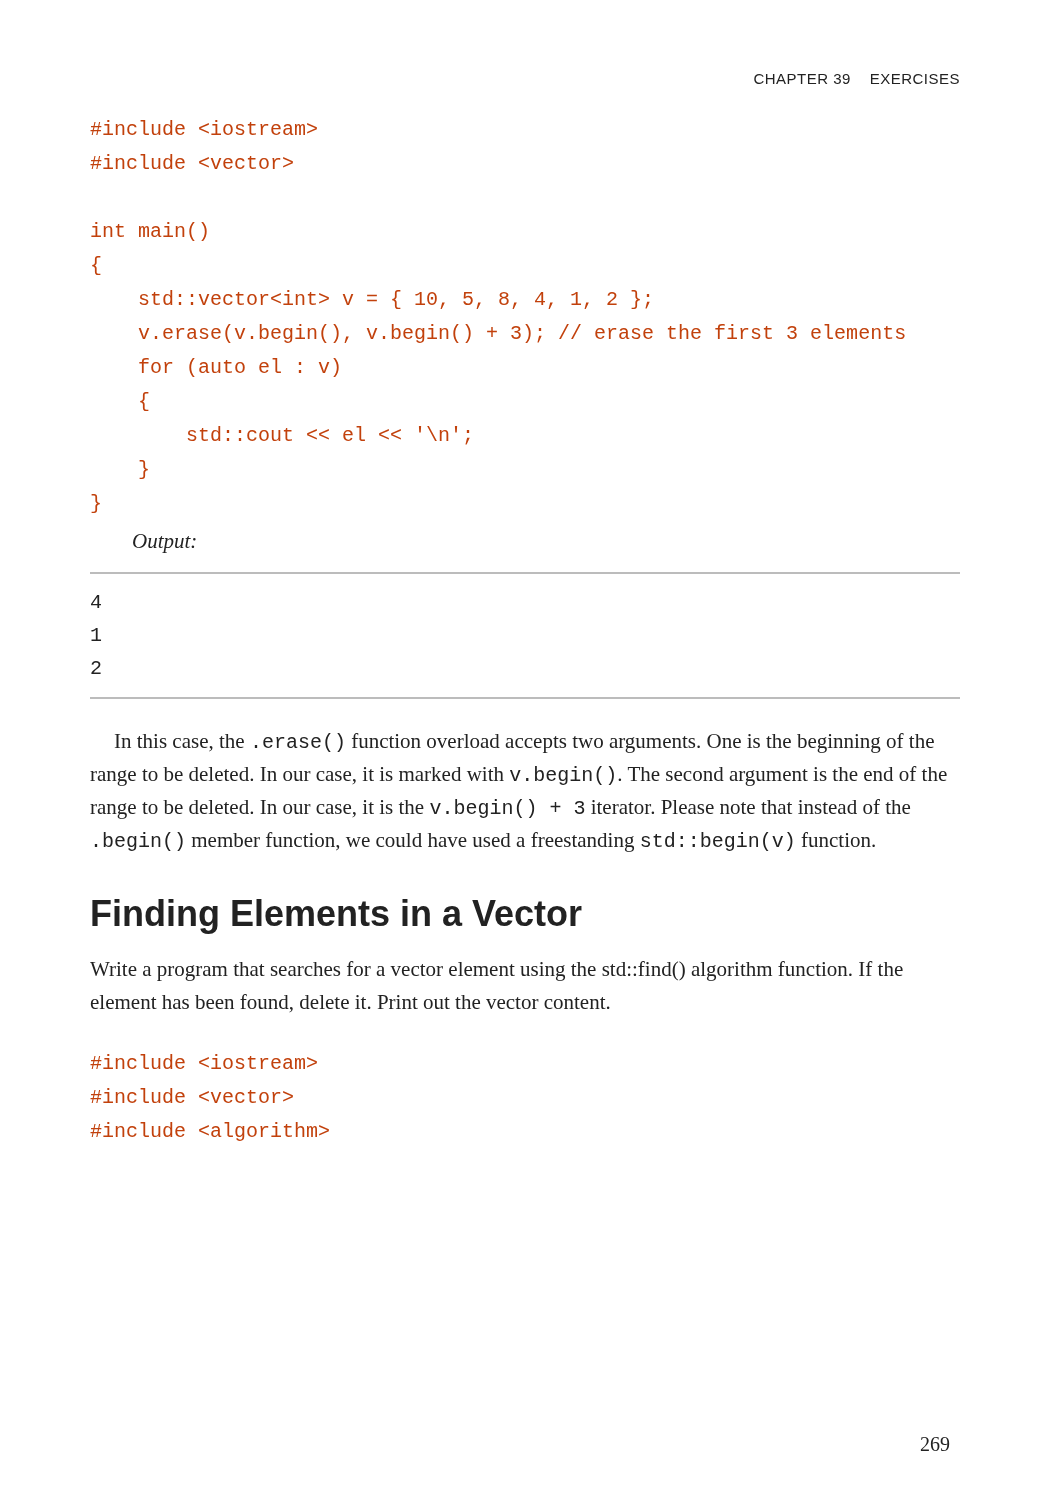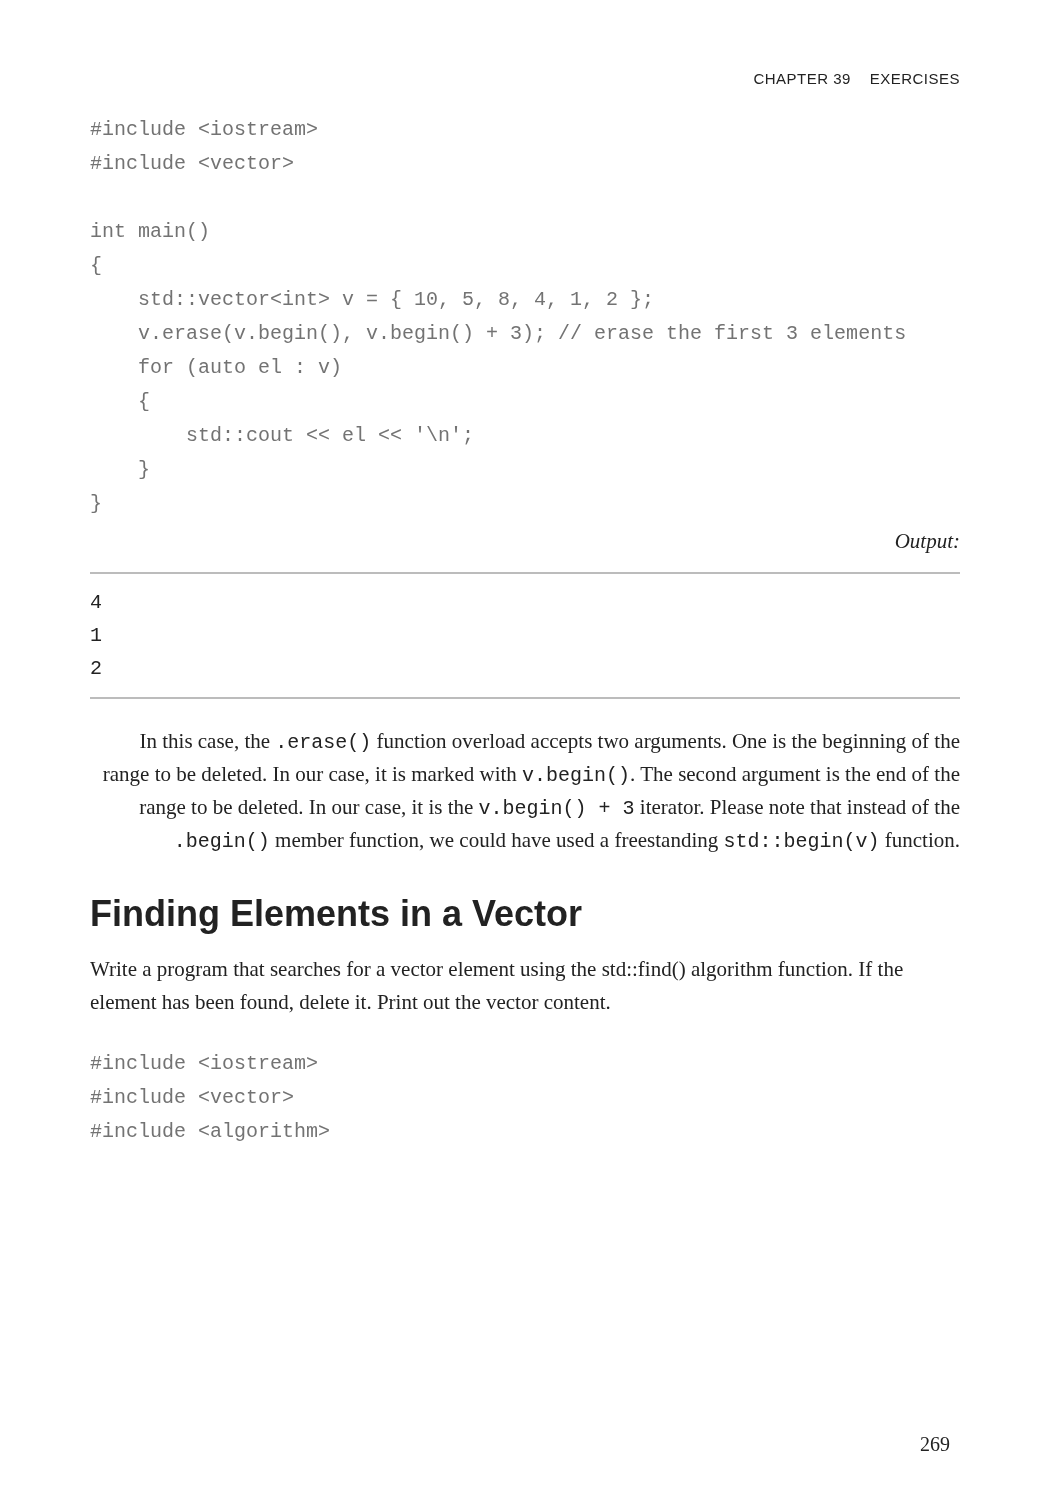--- a/index.html
+++ b/index.html
@@ -18,50 +18,48 @@
     font-family: 'Arial Narrow', Arial, sans-serif;
     font-stretch: condensed;
     font-size: 15px;
     letter-spacing: 0.5px;
     color: #222;
     margin-bottom: 26px;
   }
   .header .chap { margin-right: 14px; margin-left: 13px; }
   pre.code {
     font-family: 'Courier New', Courier, monospace;
-    color: #737373;
+    color: #c2410c;
     font-size: 20px;
     line-height: 1.7;
     white-space: pre;
     margin-bottom: 8px;
   }
   .output-label {
     font-style: italic;
     font-family: Georgia, 'Times New Roman', serif;
     font-size: 21px;
     margin: 2px 0 18px 42px;
-    text-align: right;
   }
   .output-box {
     border-top: 2px solid #bcbcbc;
     border-bottom: 2px solid #bcbcbc;
     padding: 12px 0;
     margin-bottom: 26px;
     font-family: 'Courier New', Courier, monospace;
     font-size: 20px;
     color: #222;
     line-height: 1.65;
   }
   p.body {
     font-family: Georgia, 'Times New Roman', serif;
     font-size: 21px;
     line-height: 1.55;
     text-indent: 24px;
     margin-bottom: 36px;
-    text-align: right;
   }
   code.inline {
     font-family: 'Courier New', Courier, monospace;
     font-size: 20px;
   }
   h2.section {
     font-family: 'Arial Narrow', Arial, sans-serif;
     font-stretch: condensed;
     font-weight: 700;
     font-size: 36px;

